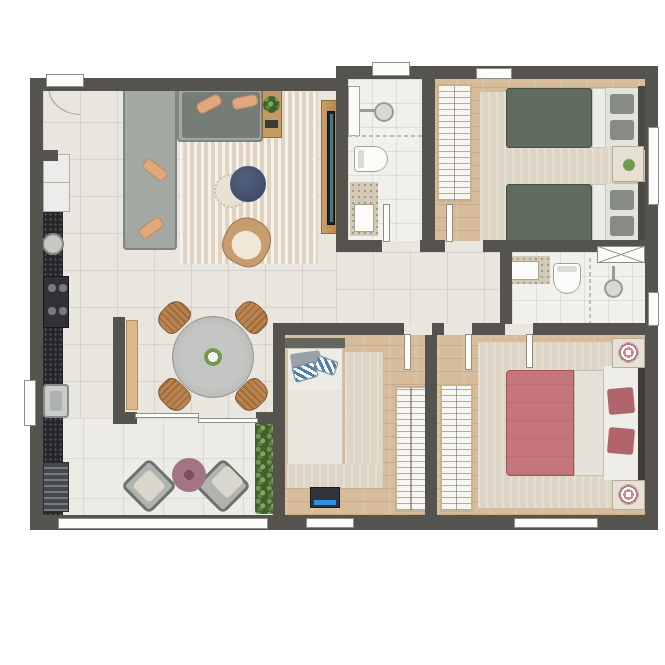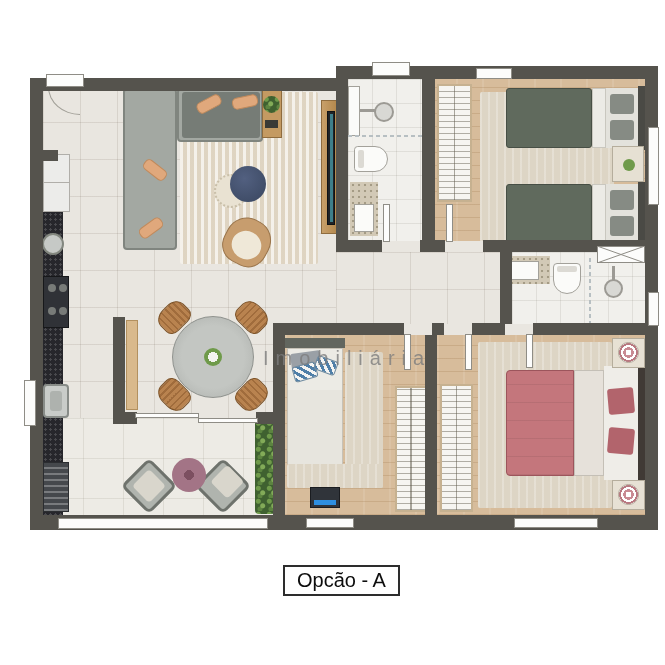--- a/index.html
+++ b/index.html
@@ -216,17 +216,15 @@
     <div class="abs" style="left:98px;top:2px;width:34px;height:114px;background:#efede8"></div>
     <div class="abs" style="left:102px;top:24px;width:26px;height:26px;background:#b2646c;border-radius:3px;transform:rotate(-5deg)"></div>
     <div class="abs" style="left:102px;top:64px;width:26px;height:26px;background:#b2646c;border-radius:3px;transform:rotate(5deg)"></div>
     <div class="abs" style="left:132px;top:0;width:7px;height:118px;background:#403a35"></div>
   </div>
   <div class="abs furn" style="left:612px;top:338px;width:33px;height:30px;background:#e7e1d4;border:1px solid #b5ad9c"></div>
   <div class="abs target" style="left:618px;top:342px;width:21px;height:21px"></div>
   <div class="abs furn" style="left:612px;top:480px;width:33px;height:30px;background:#e7e1d4;border:1px solid #b5ad9c"></div>
   <div class="abs target" style="left:618px;top:484px;width:21px;height:21px"></div>
 
-  <div class="abs wmTag" style="left:263px;top:347px">Imobiliária</div>
-
-  <div class="abs caption" style="left:283px;top:565px">Opcão - A</div>
+
 
 </div>
 
 </body></html>

